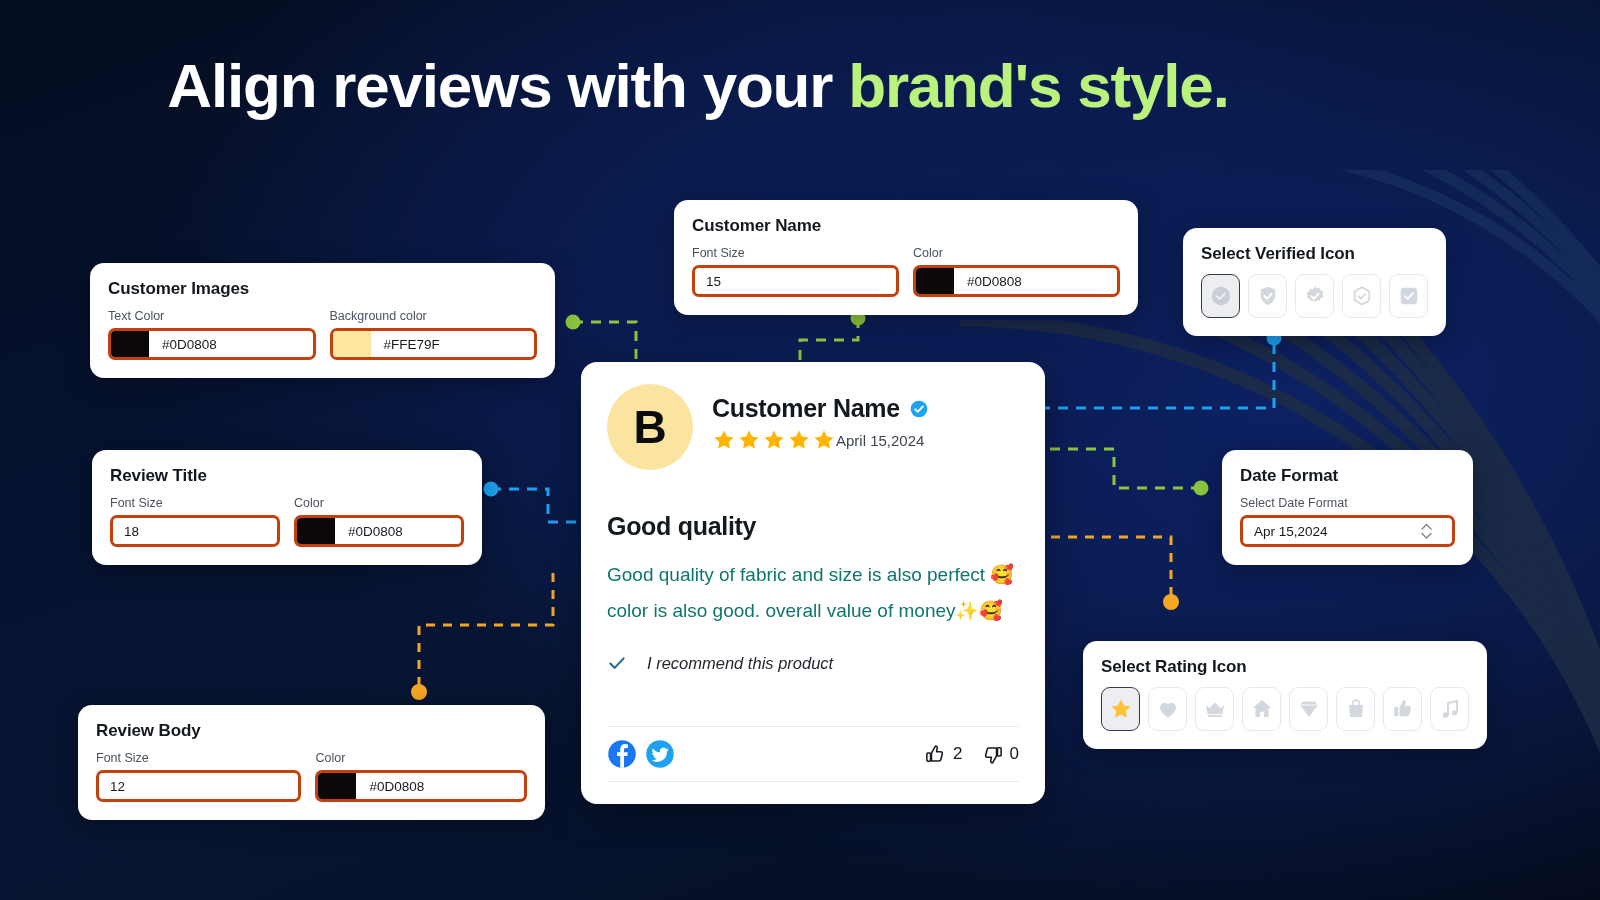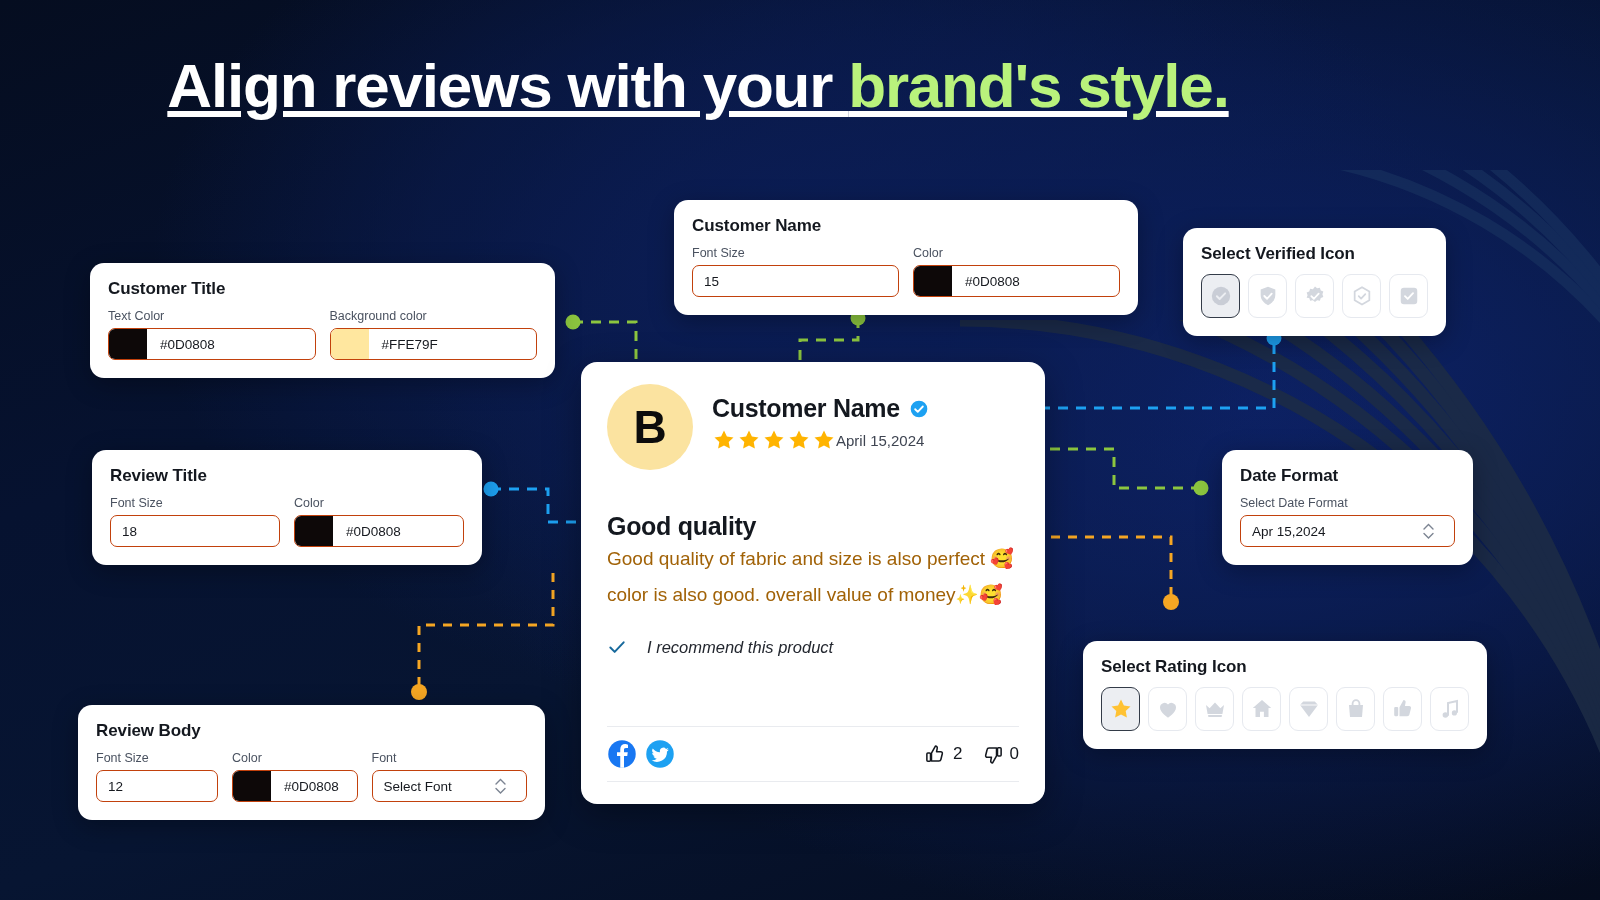--- a/index.html
+++ b/index.html
@@ -29,41 +29,40 @@
   
   #wires { position: absolute; inset: 0; width: 1600px; height: 900px; pointer-events: none; }
 
   
   .headline {
     position: absolute; top: 52px; left: 0; width: 1396px;
     text-align: center;
     font-size: 62px; font-weight: 700; letter-spacing: -1.2px;
     color: #ffffff; line-height: 1.1;
     font-family: "Liberation Sans", sans-serif;
-    text-decoration: underline;
   }
   .headline .accent { color: #b9f27c; }
 
   
   .panel {
     position: absolute;
     background: #ffffff;
     border-radius: 14px;
     box-shadow: 0 6px 26px rgba(0,0,0,.30);
     padding: 16px 18px 18px;
   }
   .panel-title {
     font-size: 17px; font-weight: 700; color: #14181f;
     margin-bottom: 10px; letter-spacing: -.1px;
   }
   .fields { display: flex; gap: 14px; }
   .field { display: flex; flex-direction: column; }
   .field-label { font-size: 12.5px; color: #4a5260; margin-bottom: 5px; }
   .control {
-    height: 32px; border: 1px solid #c2410c; border-radius: 7px;
+    height: 32px; border: 3px solid #c2410c; border-radius: 7px;
     background: #fff; display: flex; align-items: center; overflow: hidden;
   }
   .control.text { padding: 0 11px; font-size: 13.5px; color: #16191f; }
   .swatch { width: 38px; height: 100%; flex: 0 0 38px; }
   .hexval { padding-left: 13px; font-size: 13.5px; color: #16191f; font-weight: 500; }
   .stepper {
     margin-left: auto; display: flex; flex-direction: column;
     justify-content: center; align-items: center; gap: 2px;
     padding-right: 9px; color: #7c8492;
   }
@@ -99,21 +98,22 @@
   .rc-name-row { display: flex; align-items: center; gap: 9px; }
   .rc-name { font-size: 25px; font-weight: 700; color: #14181f; letter-spacing: -.3px; }
   .rc-meta { display: flex; align-items: center; gap: 0; margin-top: 5px; }
   .stars { display: flex; gap: 1px; }
   .rc-date { font-size: 15px; color: #3f4552; }
   .rc-title {
     font-size: 25px; font-weight: 700; color: #14181f;
     margin-top: 42px; letter-spacing: -.3px;
   }
   .rc-body {
-    font-size: 19px; line-height: 1.9; color: #a16207;
+    font-size: 19px; line-height: 1.9; color: #0f766e;
+    margin-top: 16px;
   }
   .rc-recommend {
     display: flex; align-items: center; gap: 20px;
     margin-top: 24px; font-size: 16.5px; font-style: italic; color: #23272f;
   }
   .rc-footer {
     position: absolute; left: 26px; right: 26px; bottom: 22px;
     border-top: 1px solid #e9ebef; border-bottom: 1px solid #e9ebef;
     height: 56px; display: flex; align-items: center; justify-content: space-between;
   }
@@ -183,21 +183,21 @@
     </g>
     <circle cx="419" cy="692" r="8" fill="#f5a623"></circle>
     <circle cx="1171" cy="602" r="8" fill="#f5a623"></circle>
   </svg>
 
   <div class="headline">
     <span>Align reviews with your </span><span class="accent">brand's style.</span>
   </div>
 
   <div class="panel" id="panel-customer-images">
-    <div class="panel-title">Customer Title</div>
+    <div class="panel-title">Customer Images</div>
     <div class="fields">
       <div class="field" style="flex:1">
         <div class="field-label">Text Color</div>
         <div class="control">
           <span class="swatch" style="background:#0D0808"></span>
           <span class="hexval">#0D0808</span>
         </div>
       </div>
       <div class="field" style="flex:1">
         <div class="field-label">Background color</div>
@@ -355,34 +355,20 @@
     <div class="fields">
       <div class="field" style="flex:1.02">
         <div class="field-label">Font Size</div>
         <div class="control text">12</div>
       </div>
       <div class="field" style="flex:1.05">
         <div class="field-label">Color</div>
         <div class="control">
           <span class="swatch" style="background:#0D0808"></span>
           <span class="hexval">#0D0808</span>
-        </div>
-      </div>
-      <div class="field" style="flex:1.3">
-        <div class="field-label">Font</div>
-        <div class="control text">
-          <span>Select Font</span>
-          <span class="stepper">
-            <svg width="11" height="7" viewBox="0 0 11 7">
-                <path d="M1 6L5.5 1.5L10 6" fill="none" stroke="#7c8492" stroke-width="1.4" stroke-linecap="round"></path>
-              </svg>
-            <svg width="11" height="7" viewBox="0 0 11 7">
-                <path d="M1 1.5L5.5 6L10 1.5" fill="none" stroke="#7c8492" stroke-width="1.4" stroke-linecap="round"></path>
-              </svg>
-          </span>
         </div>
       </div>
     </div>
   </div>
 
   <div id="review-card">
     <div class="rc-head">
       <div class="avatar">B</div>
       <div class="rc-headtext">
         <div class="rc-name-row">

